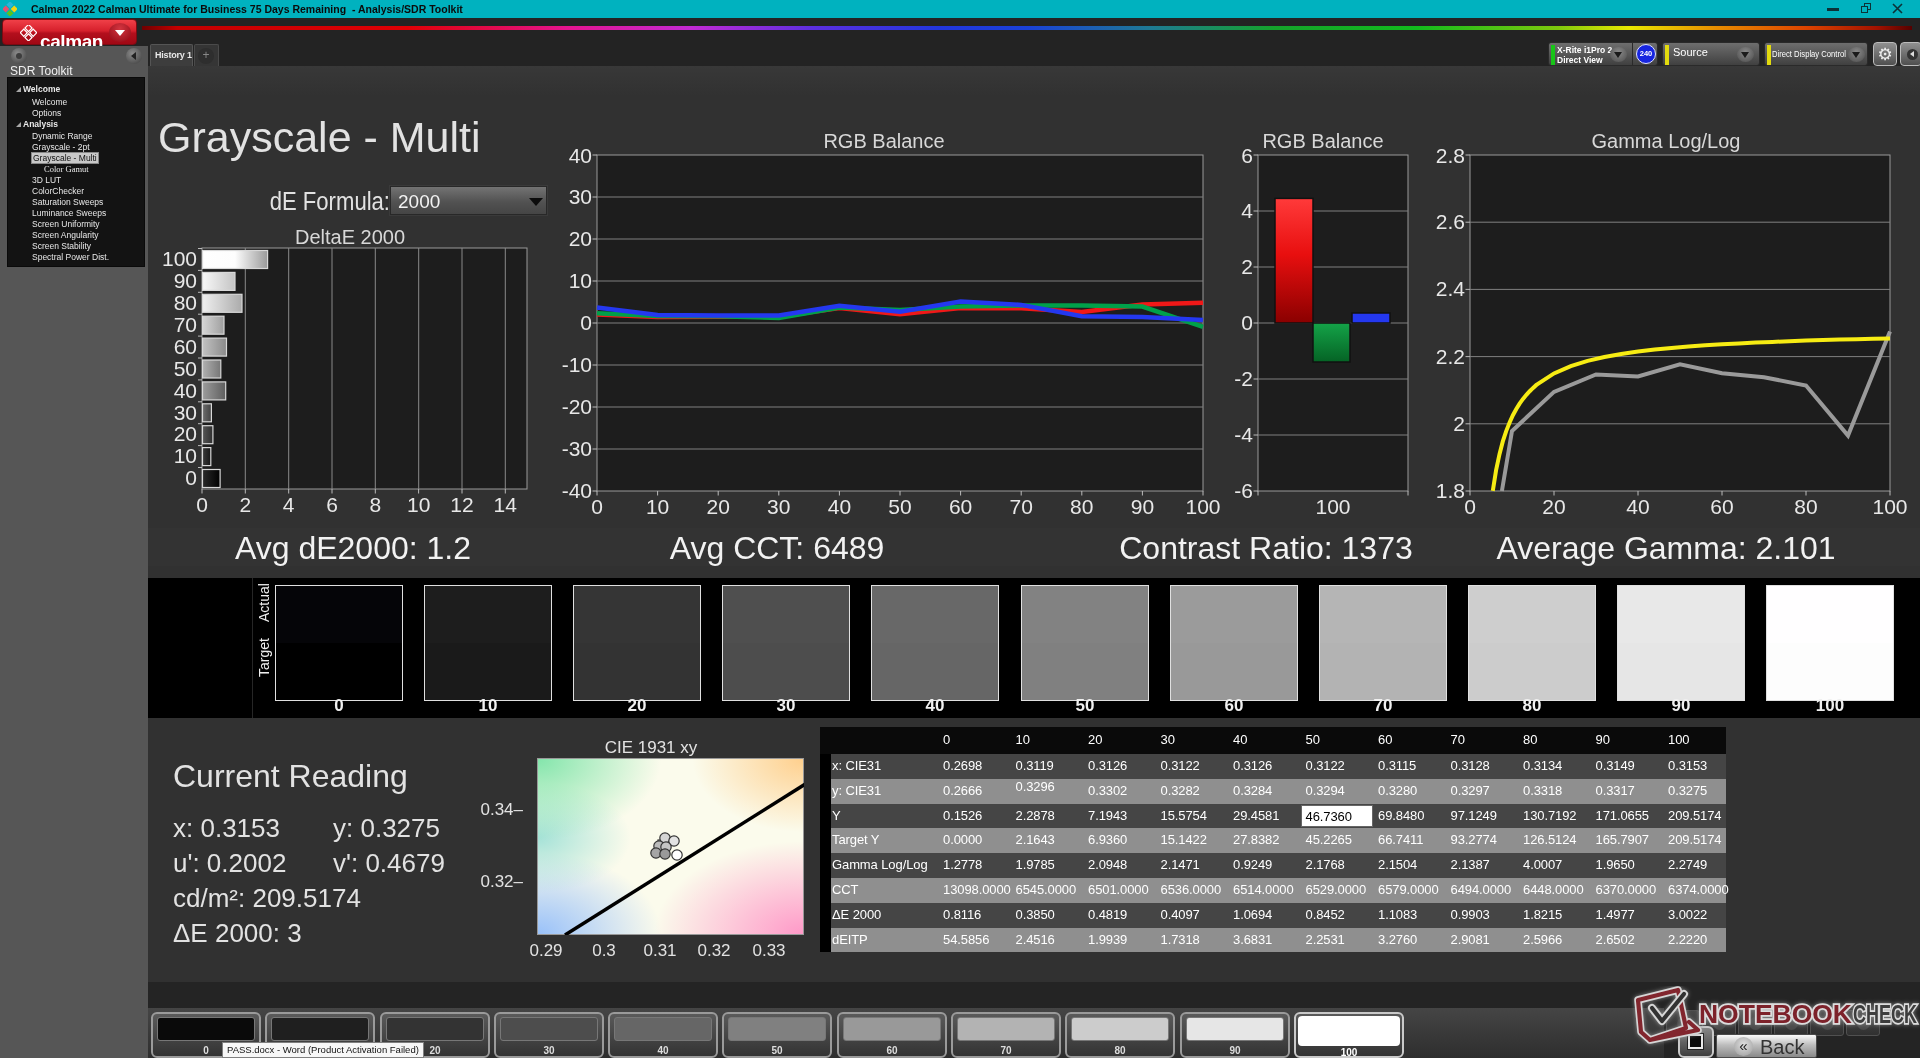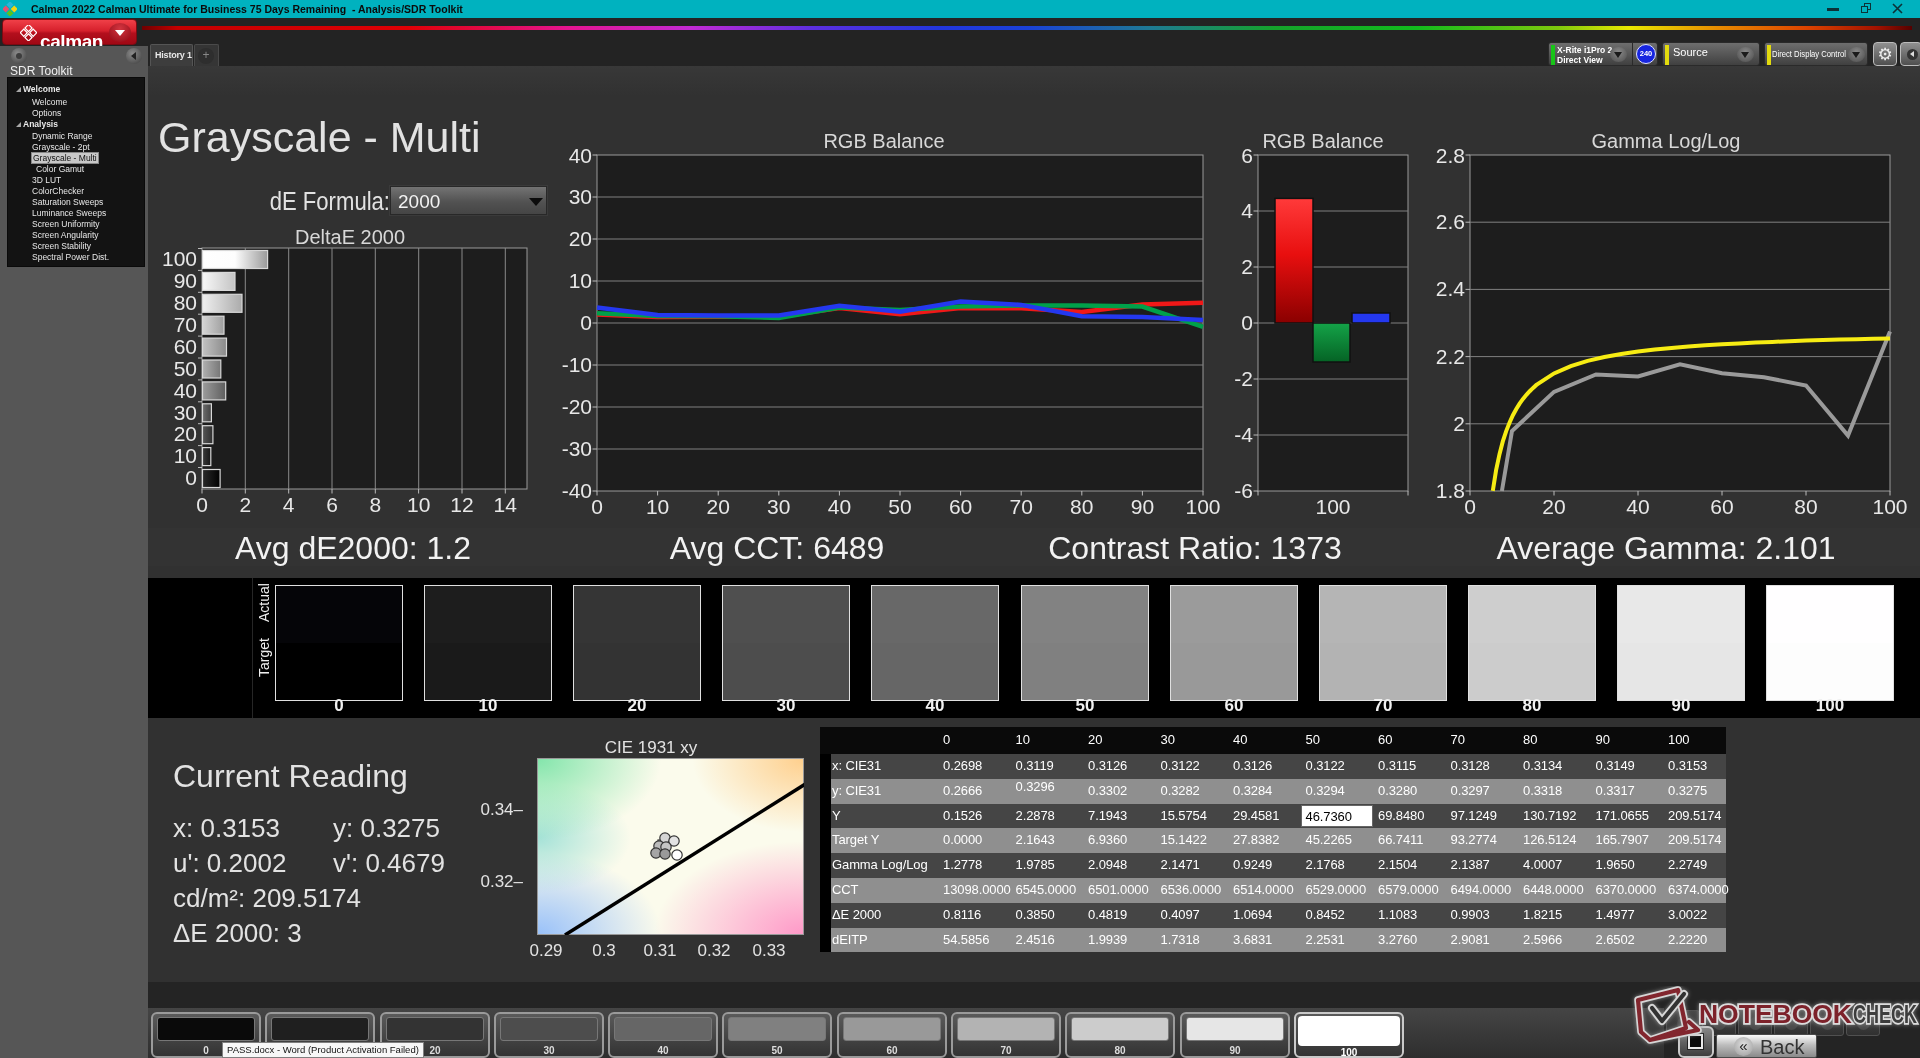--- a/index.html
+++ b/index.html
@@ -105,21 +105,21 @@
 <div id="tree">
   <div class="abs" style="left:8px;top:9px;width:0;height:0;border-bottom:5px solid #a8a8a8;border-left:5px solid transparent;"></div>
     <div class="abs" style="left:15px;top:6px;font-weight:bold;">Welcome</div>
   <div class="abs" style="left:24px;top:19px;">Welcome</div>
   <div class="abs" style="left:24px;top:30px;">Options</div>
   <div class="abs" style="left:8px;top:44px;width:0;height:0;border-bottom:5px solid #a8a8a8;border-left:5px solid transparent;"></div>
     <div class="abs" style="left:15px;top:41px;font-weight:bold;">Analysis</div>
   <div class="abs" style="left:24px;top:53px;">Dynamic Range</div>
   <div class="abs" style="left:24px;top:64px;">Grayscale - 2pt</div>
   <div class="abs" style="left:23px;top:74px;background:#c8c8c8;color:#111;padding:0 1px;border:1px solid #888;">Grayscale - Multi</div>
-  <div class="abs" style="left:28px;top:86px;">Color Gamut</div>
+  <div class="abs" style="left:36px;top:86px;font-family:Liberation Serif, serif;">Color Gamut</div>
   <div class="abs" style="left:24px;top:97px;">3D LUT</div>
   <div class="abs" style="left:24px;top:108px;">ColorChecker</div>
   <div class="abs" style="left:24px;top:119px;">Saturation Sweeps</div>
   <div class="abs" style="left:24px;top:130px;">Luminance Sweeps</div>
   <div class="abs" style="left:24px;top:141px;">Screen Uniformity</div>
   <div class="abs" style="left:24px;top:152px;">Screen Angularity</div>
   <div class="abs" style="left:24px;top:163px;">Screen Stability</div>
   <div class="abs" style="left:24px;top:174px;">Spectral Power Dist.</div>
 </div>
 
@@ -398,21 +398,21 @@
         <line x1="490" y1="361" x2="490" y2="365.5"></line>
       </g>
   <polyline fill="none" stroke="#9a9a9a" stroke-width="4" points="101.9,361.0 112.0,301.0 154.0,261.9 196.0,244.4 238.0,246.4 280.0,234.4 322.0,243.3 364.0,247.2 406.0,255.5 448.0,305.6 490.0,201.4"></polyline>
   <polyline fill="none" stroke="#f7ec13" stroke-width="4" points="92.8,360.9 96.1,340.2 99.5,324.2 102.8,311.4 106.2,301.1 109.6,292.5 112.9,285.2 116.3,279.0 119.6,273.6 123.0,268.9 126.4,264.8 129.7,261.2 133.1,257.9 136.4,254.9 137.2,254.3 154.0,243.4 170.8,236.1 187.6,230.9 204.4,227.0 221.2,224.0 238.0,221.6 254.8,219.6 271.6,217.9 288.4,216.5 305.2,215.3 322.0,214.3 338.8,213.4 355.6,212.6 372.4,211.9 389.2,211.2 406.0,210.6 422.8,210.1 439.6,209.6 456.4,209.2 473.2,208.8 490.0,208.5"></polyline>
 </svg>
 </div>
 
 <div id="statsrow"></div>
 <div class="stat" style="left:353px;">Avg dE2000: 1.2</div>
 <div class="stat" style="left:777px;">Avg CCT: 6489</div>
-<div class="stat" style="left:1195px;">Contrast Ratio: 1373</div>
+<div class="stat" style="left:1266px;">Contrast Ratio: 1373</div>
 <div class="stat" style="left:1666px;">Average Gamma: 2.101</div>
 
 <div id="swatchstrip"></div>
 <div id="swatches">
   <div class="abs" style="left:252px;top:578px;width:1px;height:140px;background:#262626;"></div>
   <div class="abs" style="left:248px;top:600px;width:30px;height:14px;color:#efefef;font-size:14px;transform:rotate(-90deg);transform-origin:center;text-align:center;">Actual</div>
   <div class="abs" style="left:248px;top:655px;width:30px;height:14px;color:#efefef;font-size:14px;transform:rotate(-90deg);transform-origin:center;text-align:center;">Target</div>
   <div class="abs" style="left:275px;top:585px;width:128px;height:116px;border:1.5px solid #e0e0e0;background:linear-gradient(#050508 0 50%,#000 50% 100%);"></div>
   <div class="abs" style="left:424px;top:585px;width:128px;height:116px;border:1.5px solid #e0e0e0;background:linear-gradient(#1d1d1d 0 50%,#1a1a1a 50% 100%);"></div>
   <div class="abs" style="left:573px;top:585px;width:128px;height:116px;border:1.5px solid #e0e0e0;background:linear-gradient(#353535 0 50%,#333333 50% 100%);"></div>

